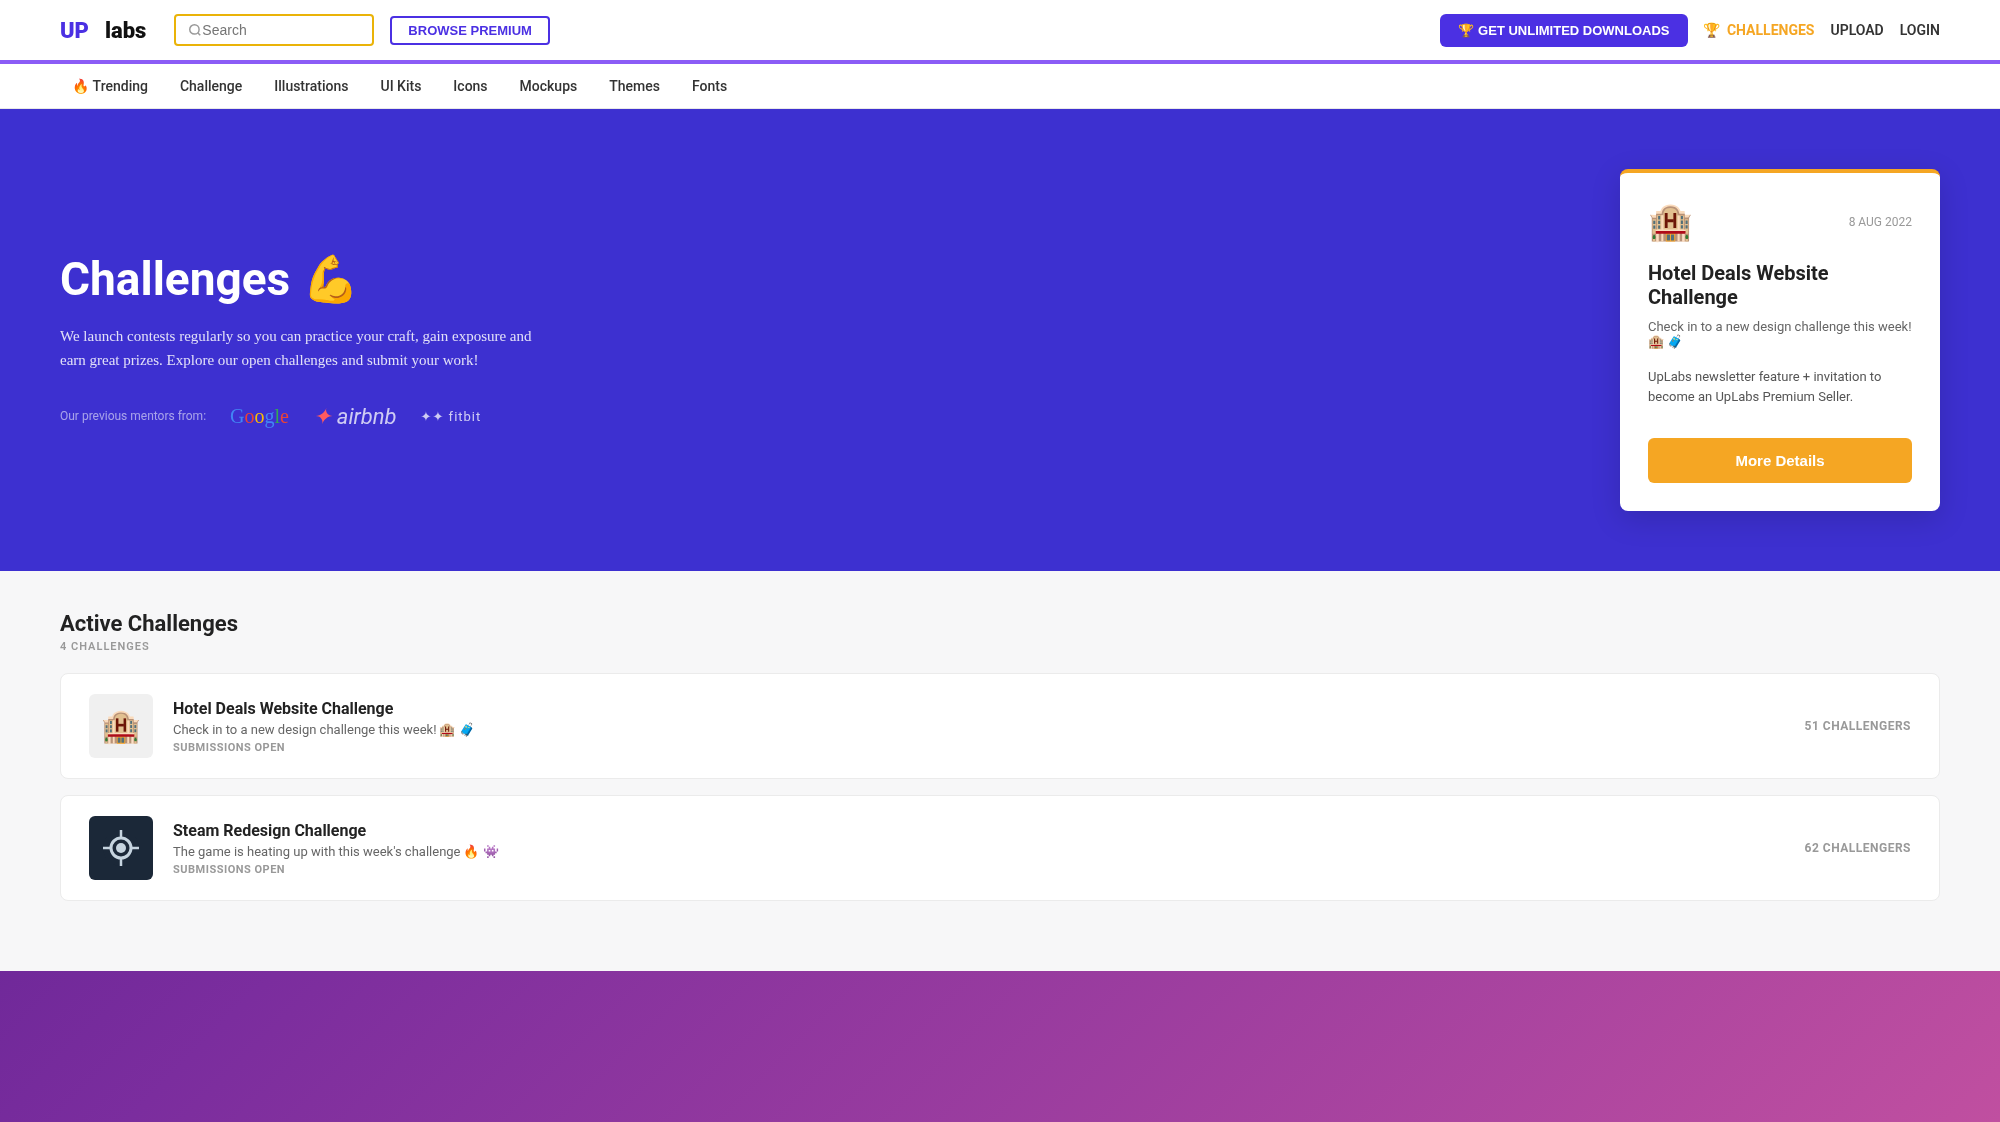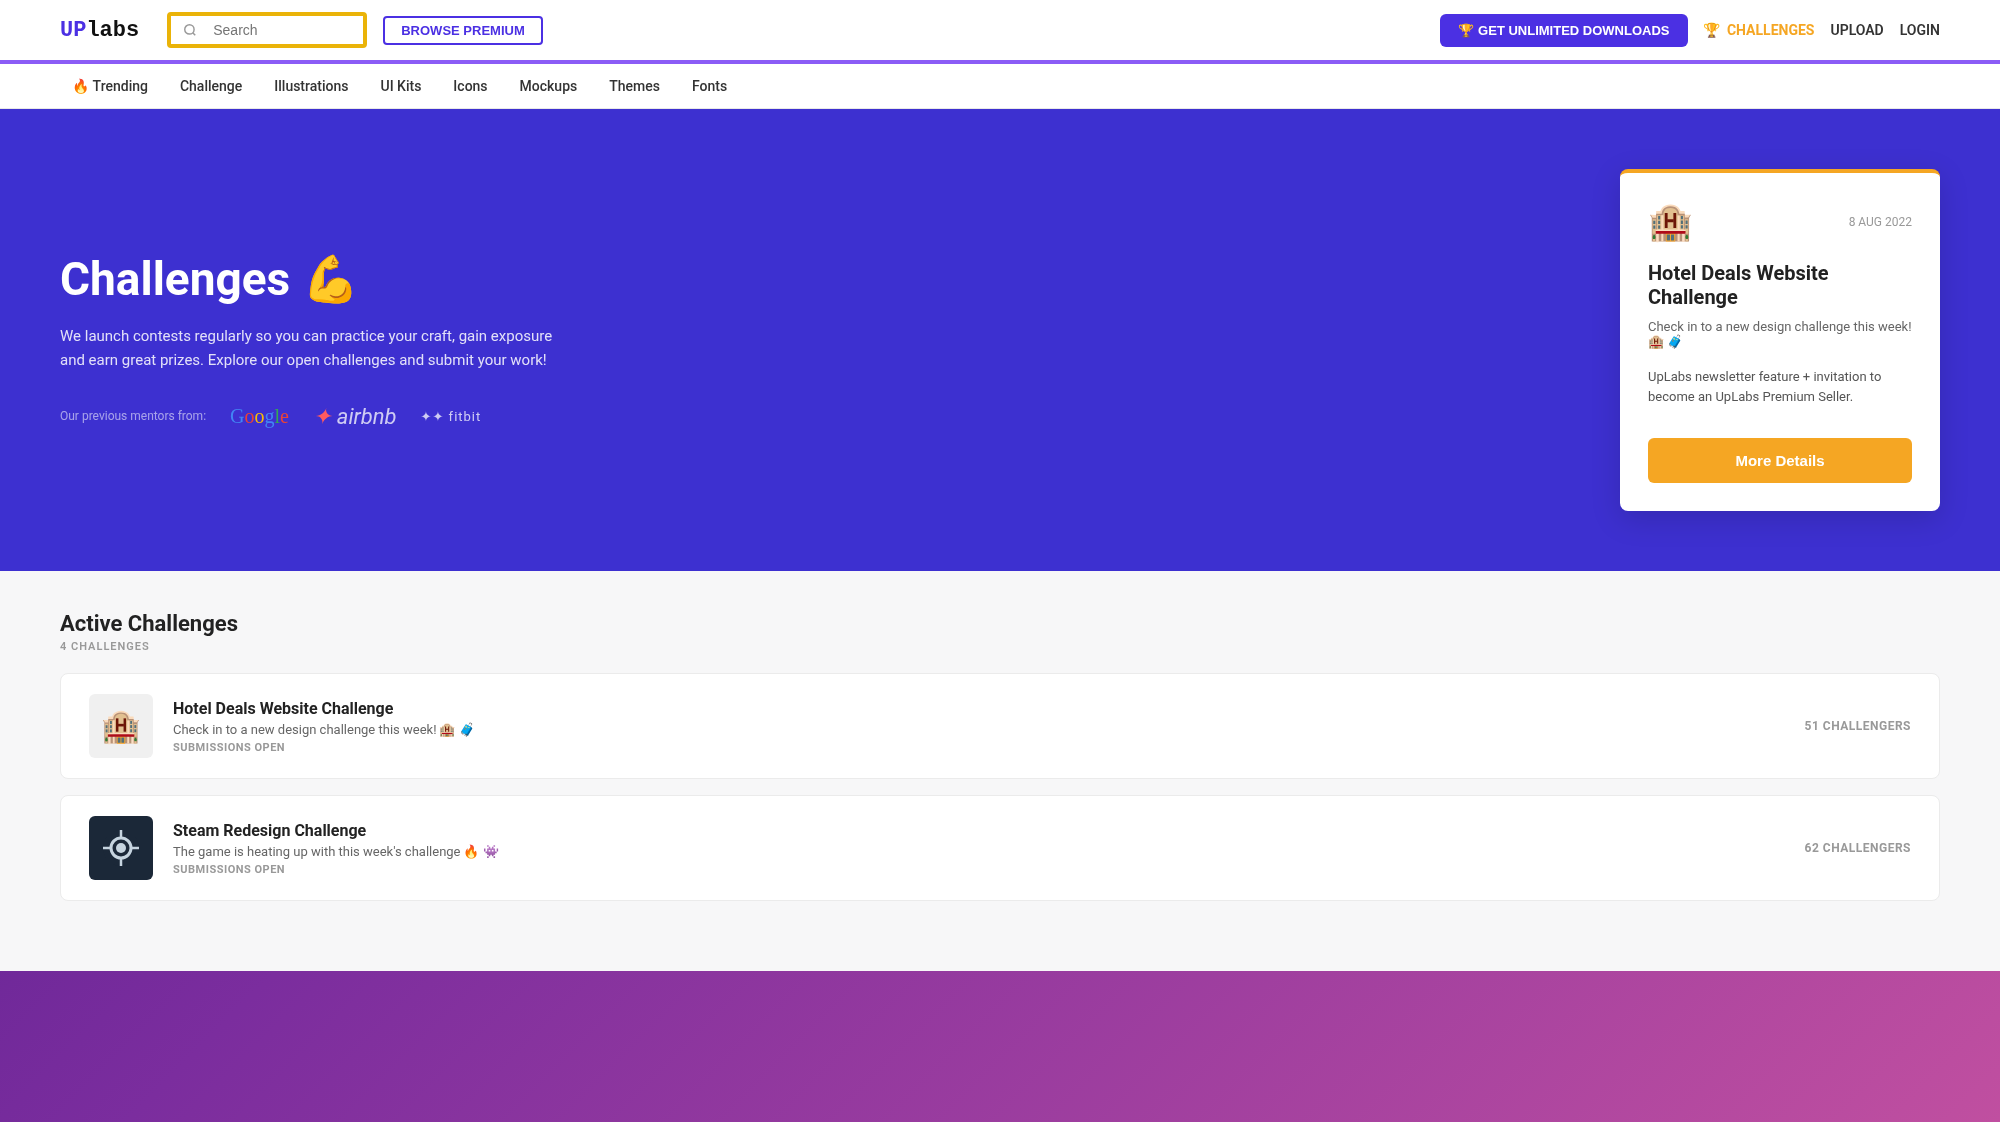--- a/index.html
+++ b/index.html
@@ -11,24 +11,24 @@
     .header-top {
       display: flex;
       align-items: center;
       padding: 0 60px;
       height: 60px;
       gap: 16px;
     }
     .search-box {
       display: flex;
       align-items: center;
-      border: 4px solid #eab308;
+      border: 2px solid #eab308;
       border-radius: 4px;
       padding: 6px 12px;
-      gap: 16px;
+      gap: 0;
       flex: 0 0 200px;
     }
     .search-input {
       border: none;
       outline: none;
       font-size: 14px;
       color: #555;
       width: 120px;
       background: transparent;
     }
@@ -115,20 +115,21 @@
       margin-bottom: 18px;
       display: flex;
       align-items: center;
       gap: 12px;
     }
     .hero-description {
       color: rgba(255,255,255,0.85);
       font-size: 15px;
       line-height: 1.6;
       margin-bottom: 32px;
+      font-family: Liberation Serif, serif;
     }
     .mentors-row {
       display: flex;
       align-items: center;
       gap: 24px;
     }
     .mentors-label {
       color: rgba(255,255,255,0.55);
       font-size: 12px;
     }
@@ -268,22 +269,21 @@
       text-transform: uppercase;
       letter-spacing: 0.5px;
       text-align: right;
       white-space: nowrap;
     }
 
     
     .uplabs-logo {
       display: flex;
       align-items: flex-end;
-      gap: 0;
-      font-family: Liberation Mono, monospace;
+      gap: 16px;
     }
     .up-text {
       color: #4b30e3;
       font-weight: 900;
       font-size: 22px;
     }
     .labs-text {
       color: #111;
       font-weight: 900;
       font-size: 22px;

